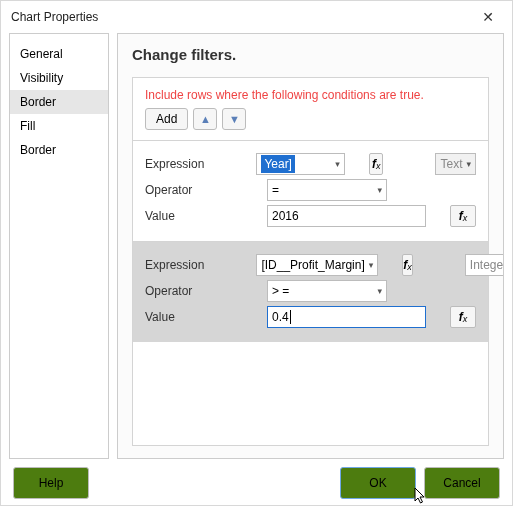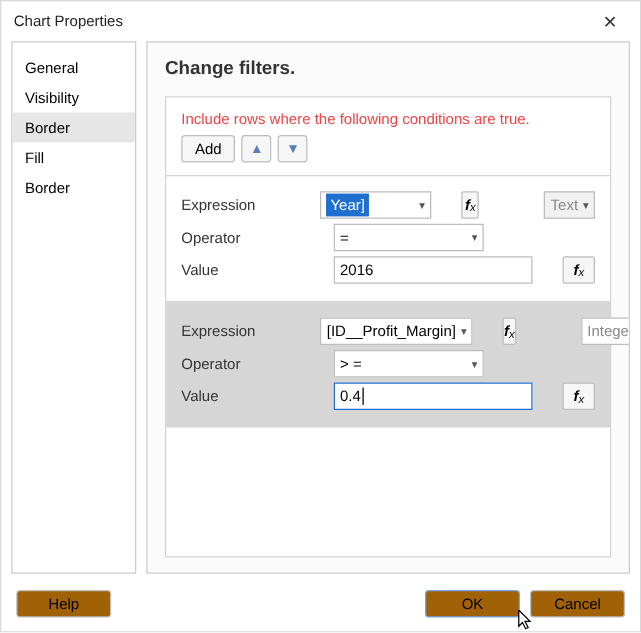--- a/index.html
+++ b/index.html
@@ -44,21 +44,21 @@
   .fxbtn span.f { font-weight:bold; }
   .fxbtn span.x { font-size:9px; position:relative; top:2px; }
 
   .highlight { background:#1f6fd0; color:#fff; border:1px solid #1f6fd0; padding:0 2px; line-height:16px; display:inline-block; }
   .focus-border { border:1px solid #1f6fd0; }
 
   .rest { flex:1; }
 
   .footer { height:40px; display:flex; align-items:center; padding:4px 12px 8px 12px; gap:8px; }
   .footer .spacer { flex:1; }
-  .fbtn { width:76px; height:22px; font-size:12px; border:1px solid #bcbcbc; background:#a16207; border-radius:3px; cursor:pointer; display:flex; align-items:center; justify-content:center; }
+  .fbtn { width:76px; height:32px; font-size:12px; border:1px solid #bcbcbc; background:#4d7c0f; border-radius:3px; cursor:pointer; display:flex; align-items:center; justify-content:center; }
   .fbtn.primary { border:1px solid #6fa8e6; }
 
   .cursor { position:absolute; left:414px; top:488px; pointer-events:none; }
   .cursor svg { width:14px; height:18px; }
 </style>
 </head>
 <body>
 
 <div class="dialog">
 

